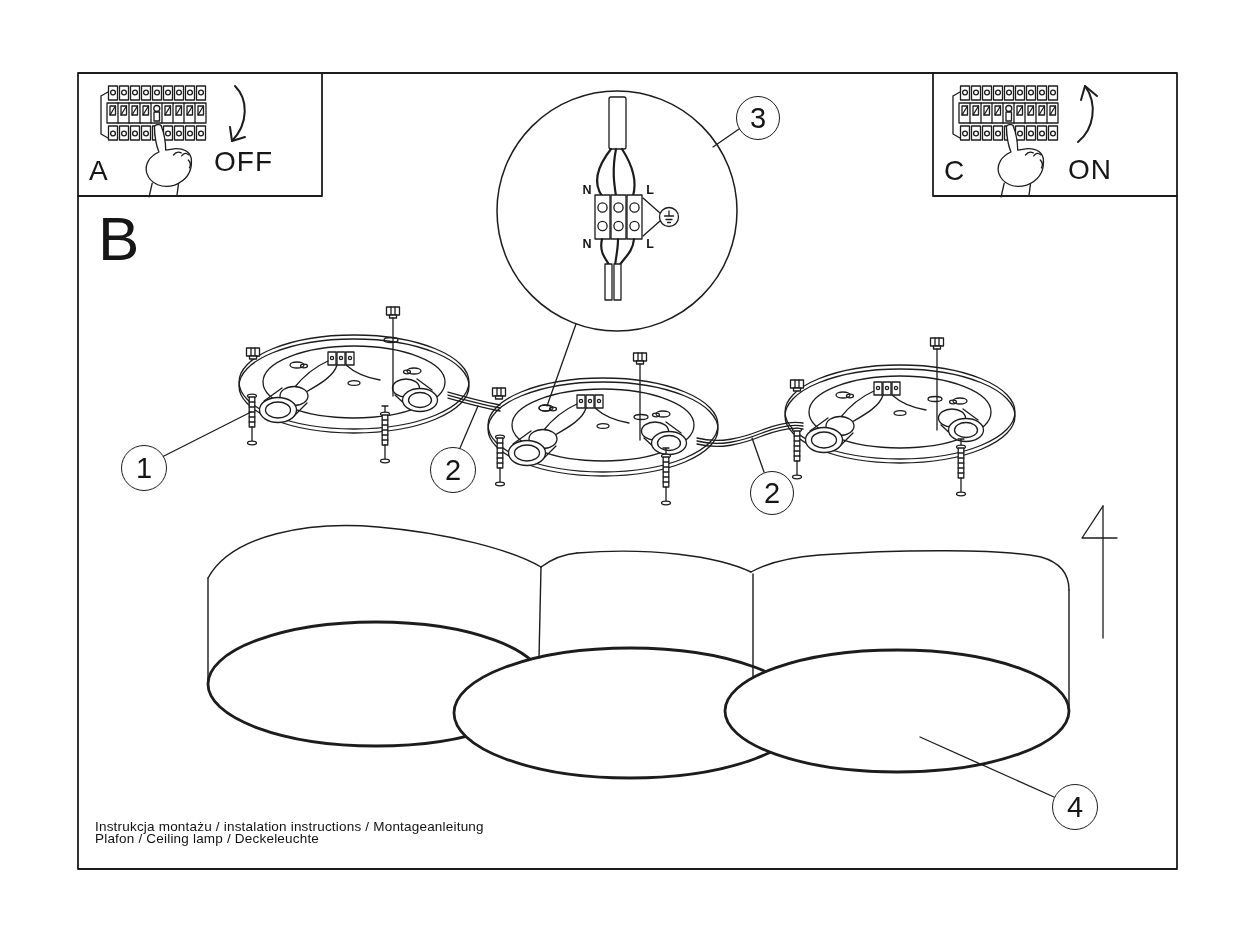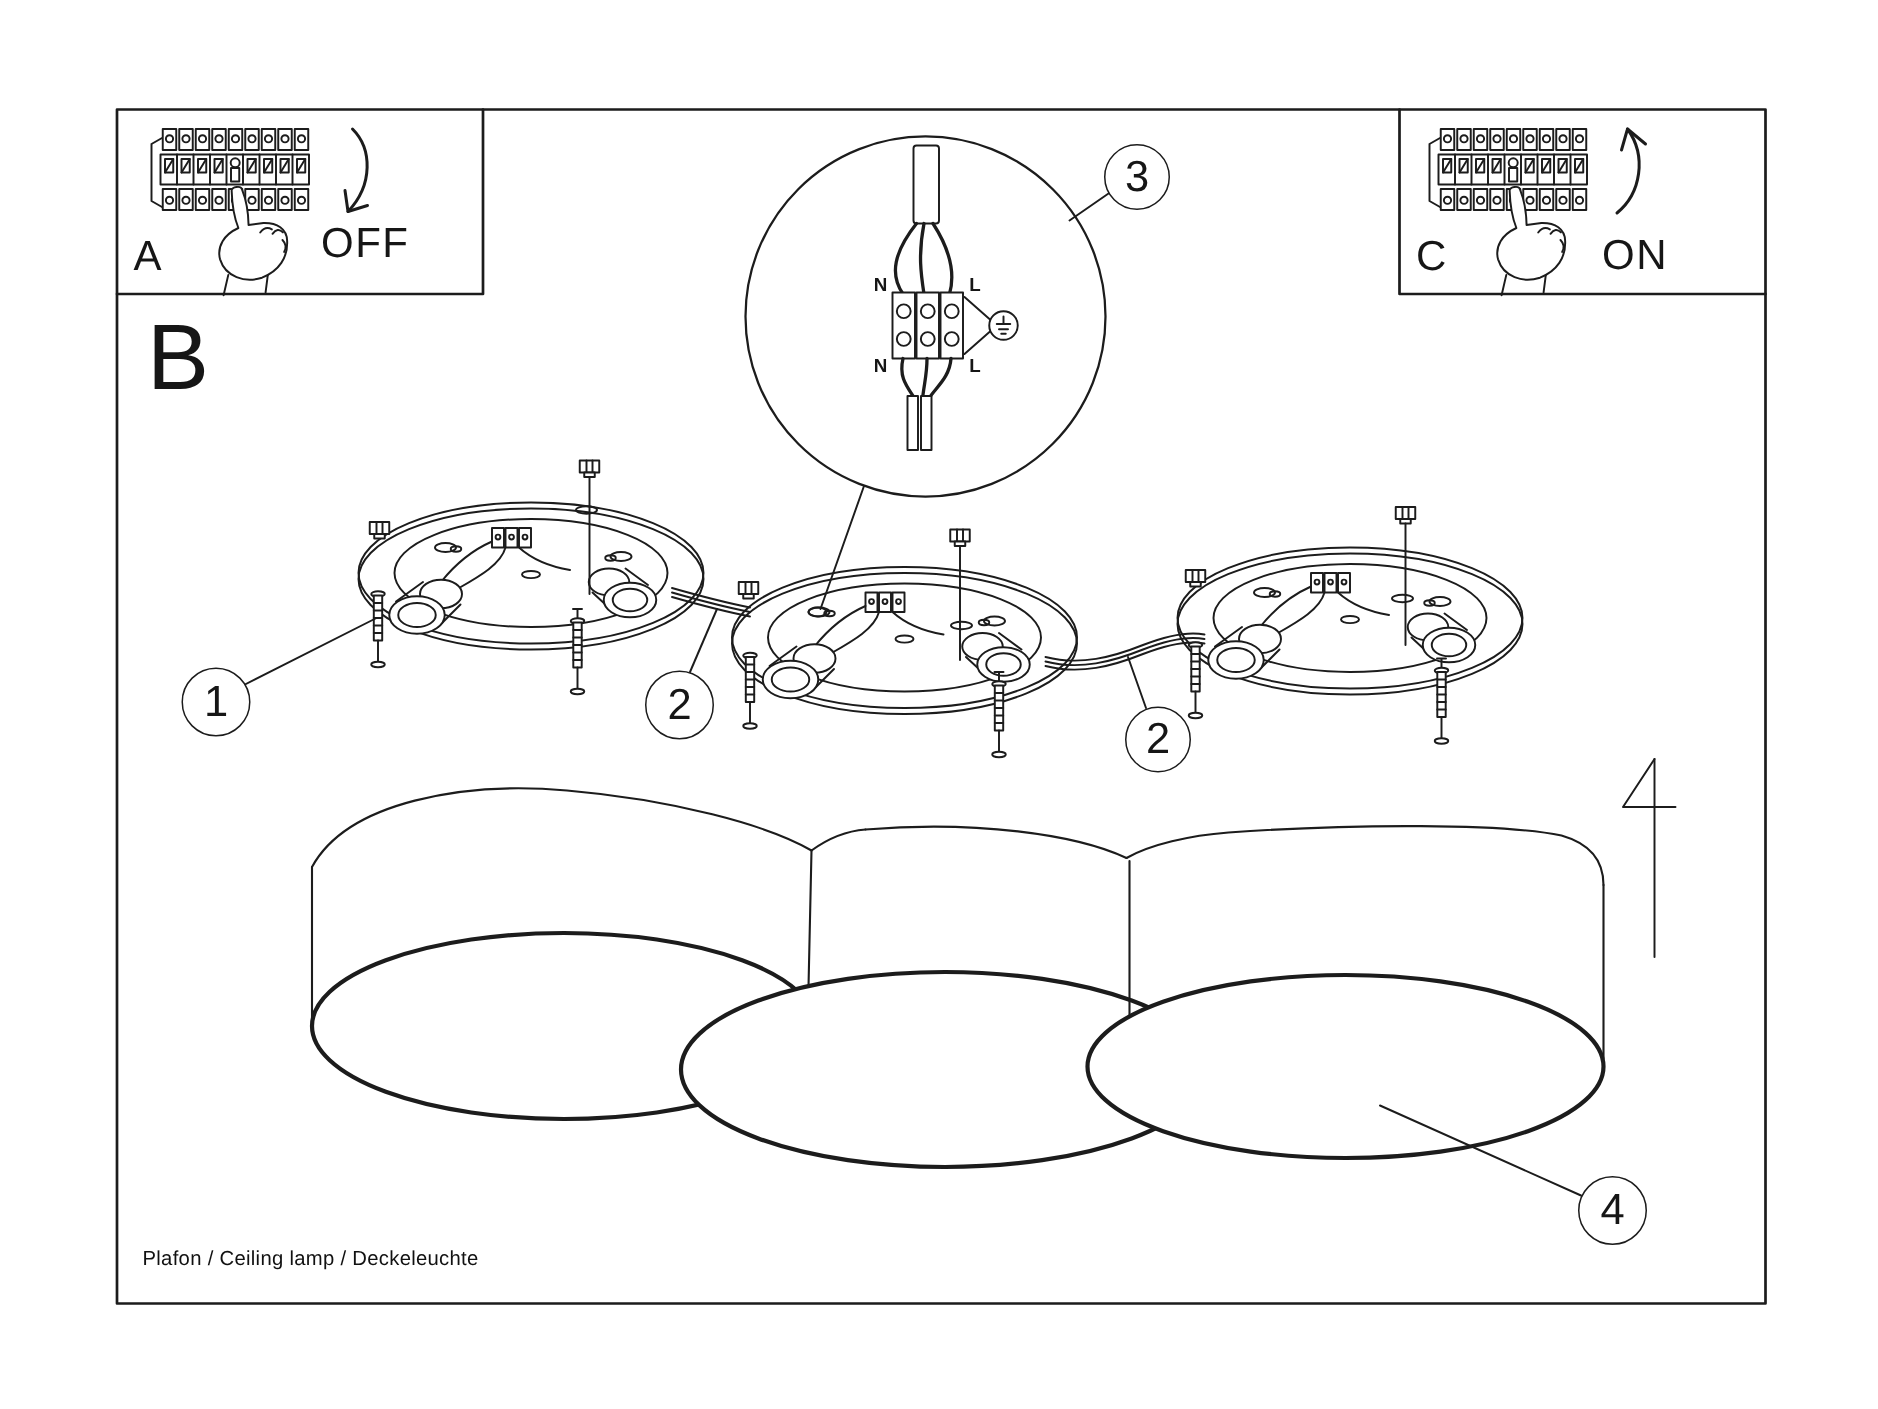--- a/index.html
+++ b/index.html
@@ -291,15 +291,16 @@
   <div class="badge r22" style="left:430px;top:447px">2</div>
   <div class="badge r21" style="left:750px;top:471px">2</div>
   <div class="badge r21" style="left:736px;top:96px">3</div>
   <div class="badge r22" style="left:1052px;top:784px">4</div>
 
   <span class="wl" style="left:587px;top:190px">N</span>
   <span class="wl" style="left:650px;top:190px">L</span>
   <span class="wl" style="left:587px;top:244px">N</span>
   <span class="wl" style="left:650px;top:244px">L</span>
 
+  <div class="label footer-line" style="left:95px;top:819px">Instrukcja montażu / instalation instructions / Montageanleitung</div>
   <div class="label footer-line" style="left:95px;top:831px">Plafon / Ceiling lamp / Deckeleuchte</div>
 
 </div>
 
 </body></html>

